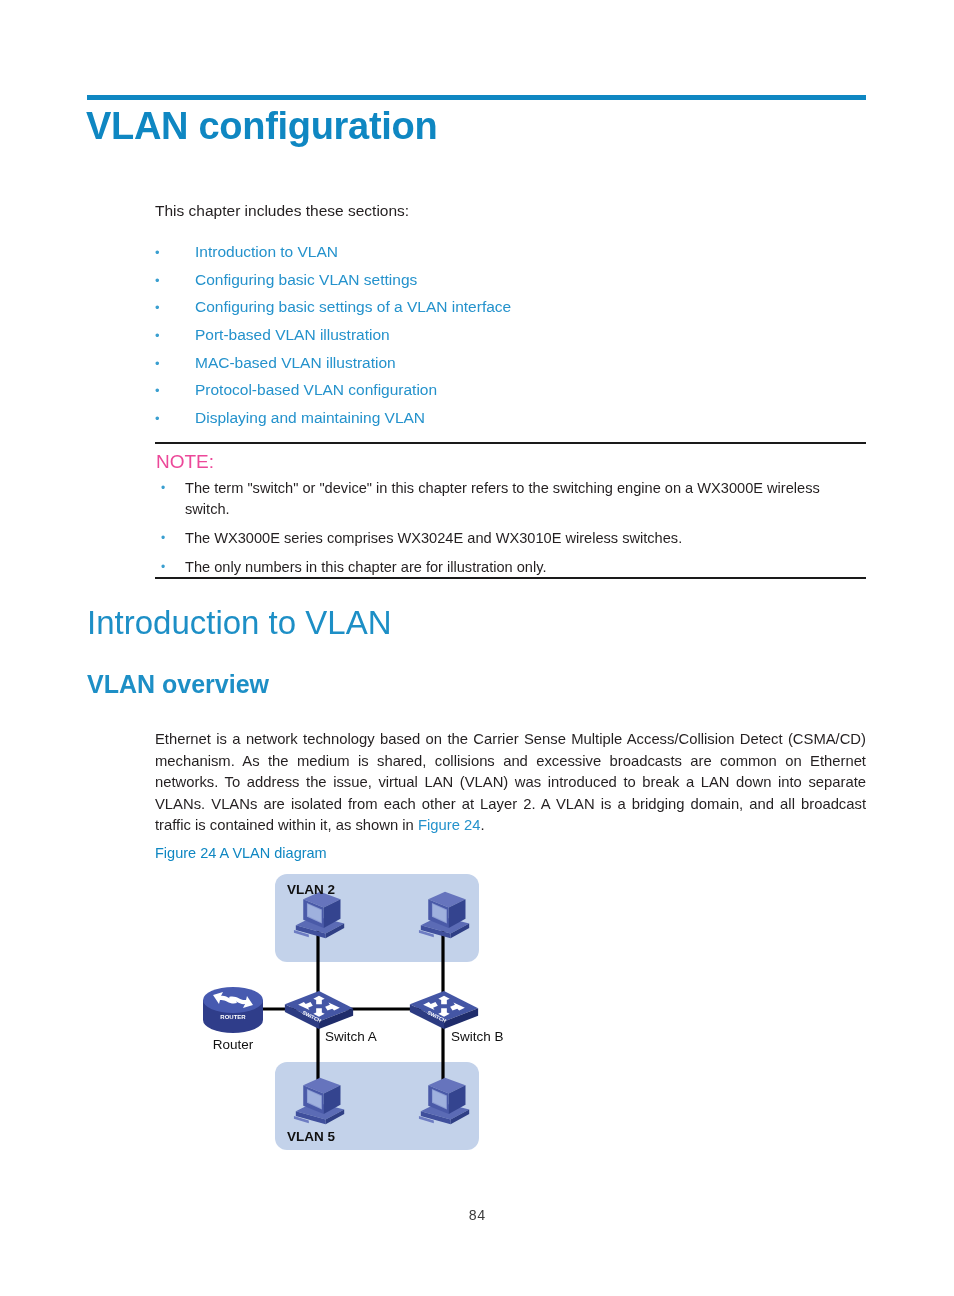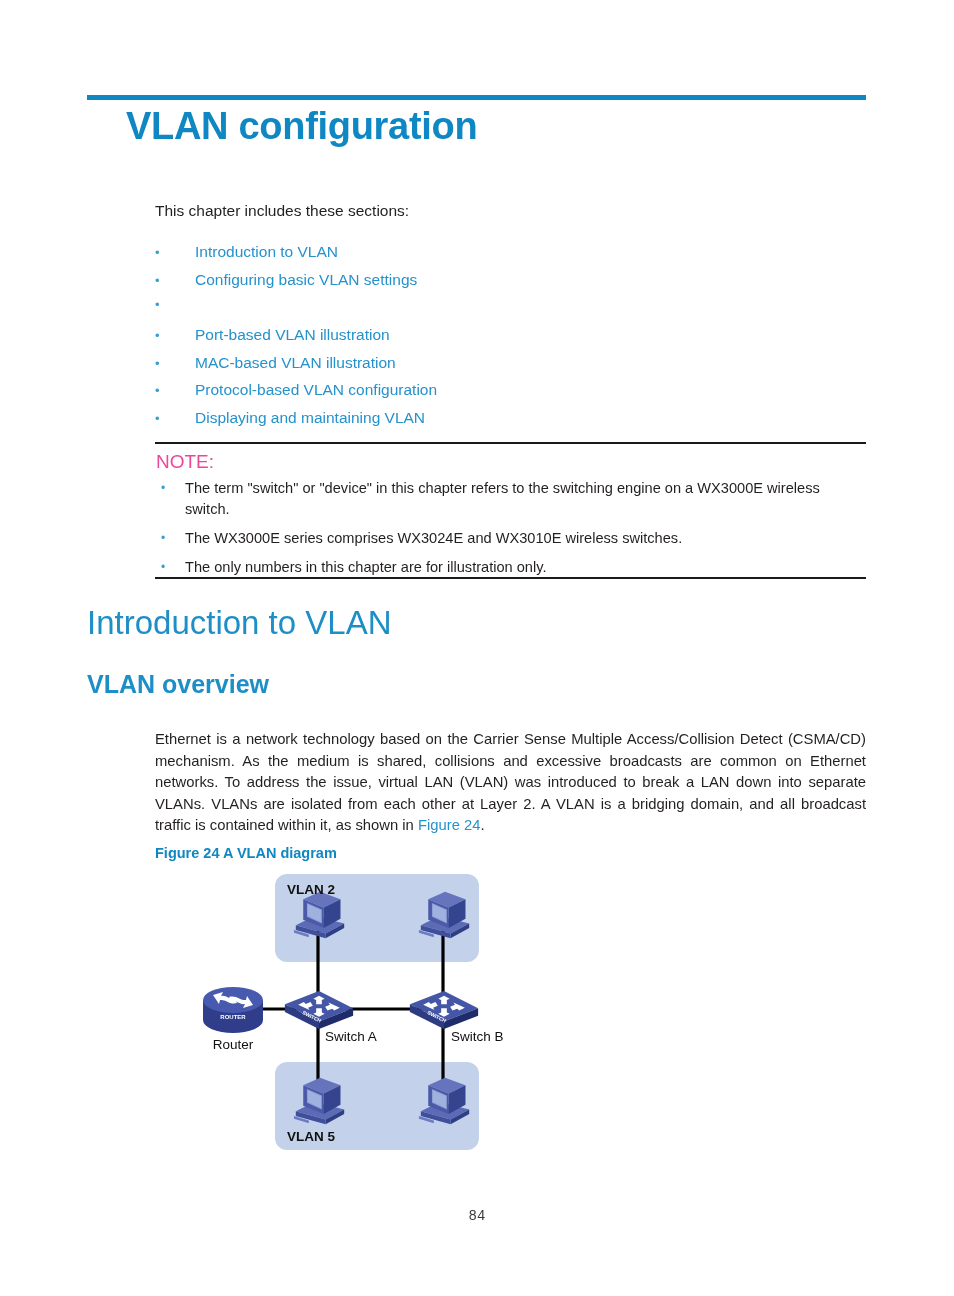--- a/index.html
+++ b/index.html
@@ -32,21 +32,20 @@
   }
   .page-title {
     position: absolute;
     left: 86px;
     top: 105px;
     font-size: 38px;
     font-weight: bold;
     color: #0f87c2;
     letter-spacing: -0.3px;
     line-height: 1.15;
-    margin-left: 40px;
   }
 
   
   .intro-line {
     position: absolute;
     left: 155px;
     top: 202px;
     font-size: 15.5px;
     color: #231f20;
   }
@@ -159,21 +158,21 @@
     color: #2492cc;
     margin-top: 16px;
   }
 
   
   .fig-caption {
     position: absolute;
     left: 155px;
     top: 845px;
     font-size: 14.5px;
-    font-weight: bold;
+    font-weight: normal;
     color: #0f87c2;
   }
 
   
   .figure {
     position: absolute;
     left: 155px;
     top: 866px;
     width: 400px;
     height: 300px;
@@ -208,20 +207,21 @@
     <div class="toc-item">
       <span class="toc-bullet">•</span>
       <span class="toc-link">Introduction to VLAN</span>
     </div>
     <div class="toc-item">
       <span class="toc-bullet">•</span>
       <span class="toc-link">Configuring basic VLAN settings</span>
     </div>
     <div class="toc-item">
       <span class="toc-bullet">•</span>
+      <span class="toc-link">Configuring basic settings of a VLAN interface</span>
     </div>
     <div class="toc-item">
       <span class="toc-bullet">•</span>
       <span class="toc-link">Port-based VLAN illustration</span>
     </div>
     <div class="toc-item">
       <span class="toc-bullet">•</span>
       <span class="toc-link">MAC-based VLAN illustration</span>
     </div>
     <div class="toc-item">

